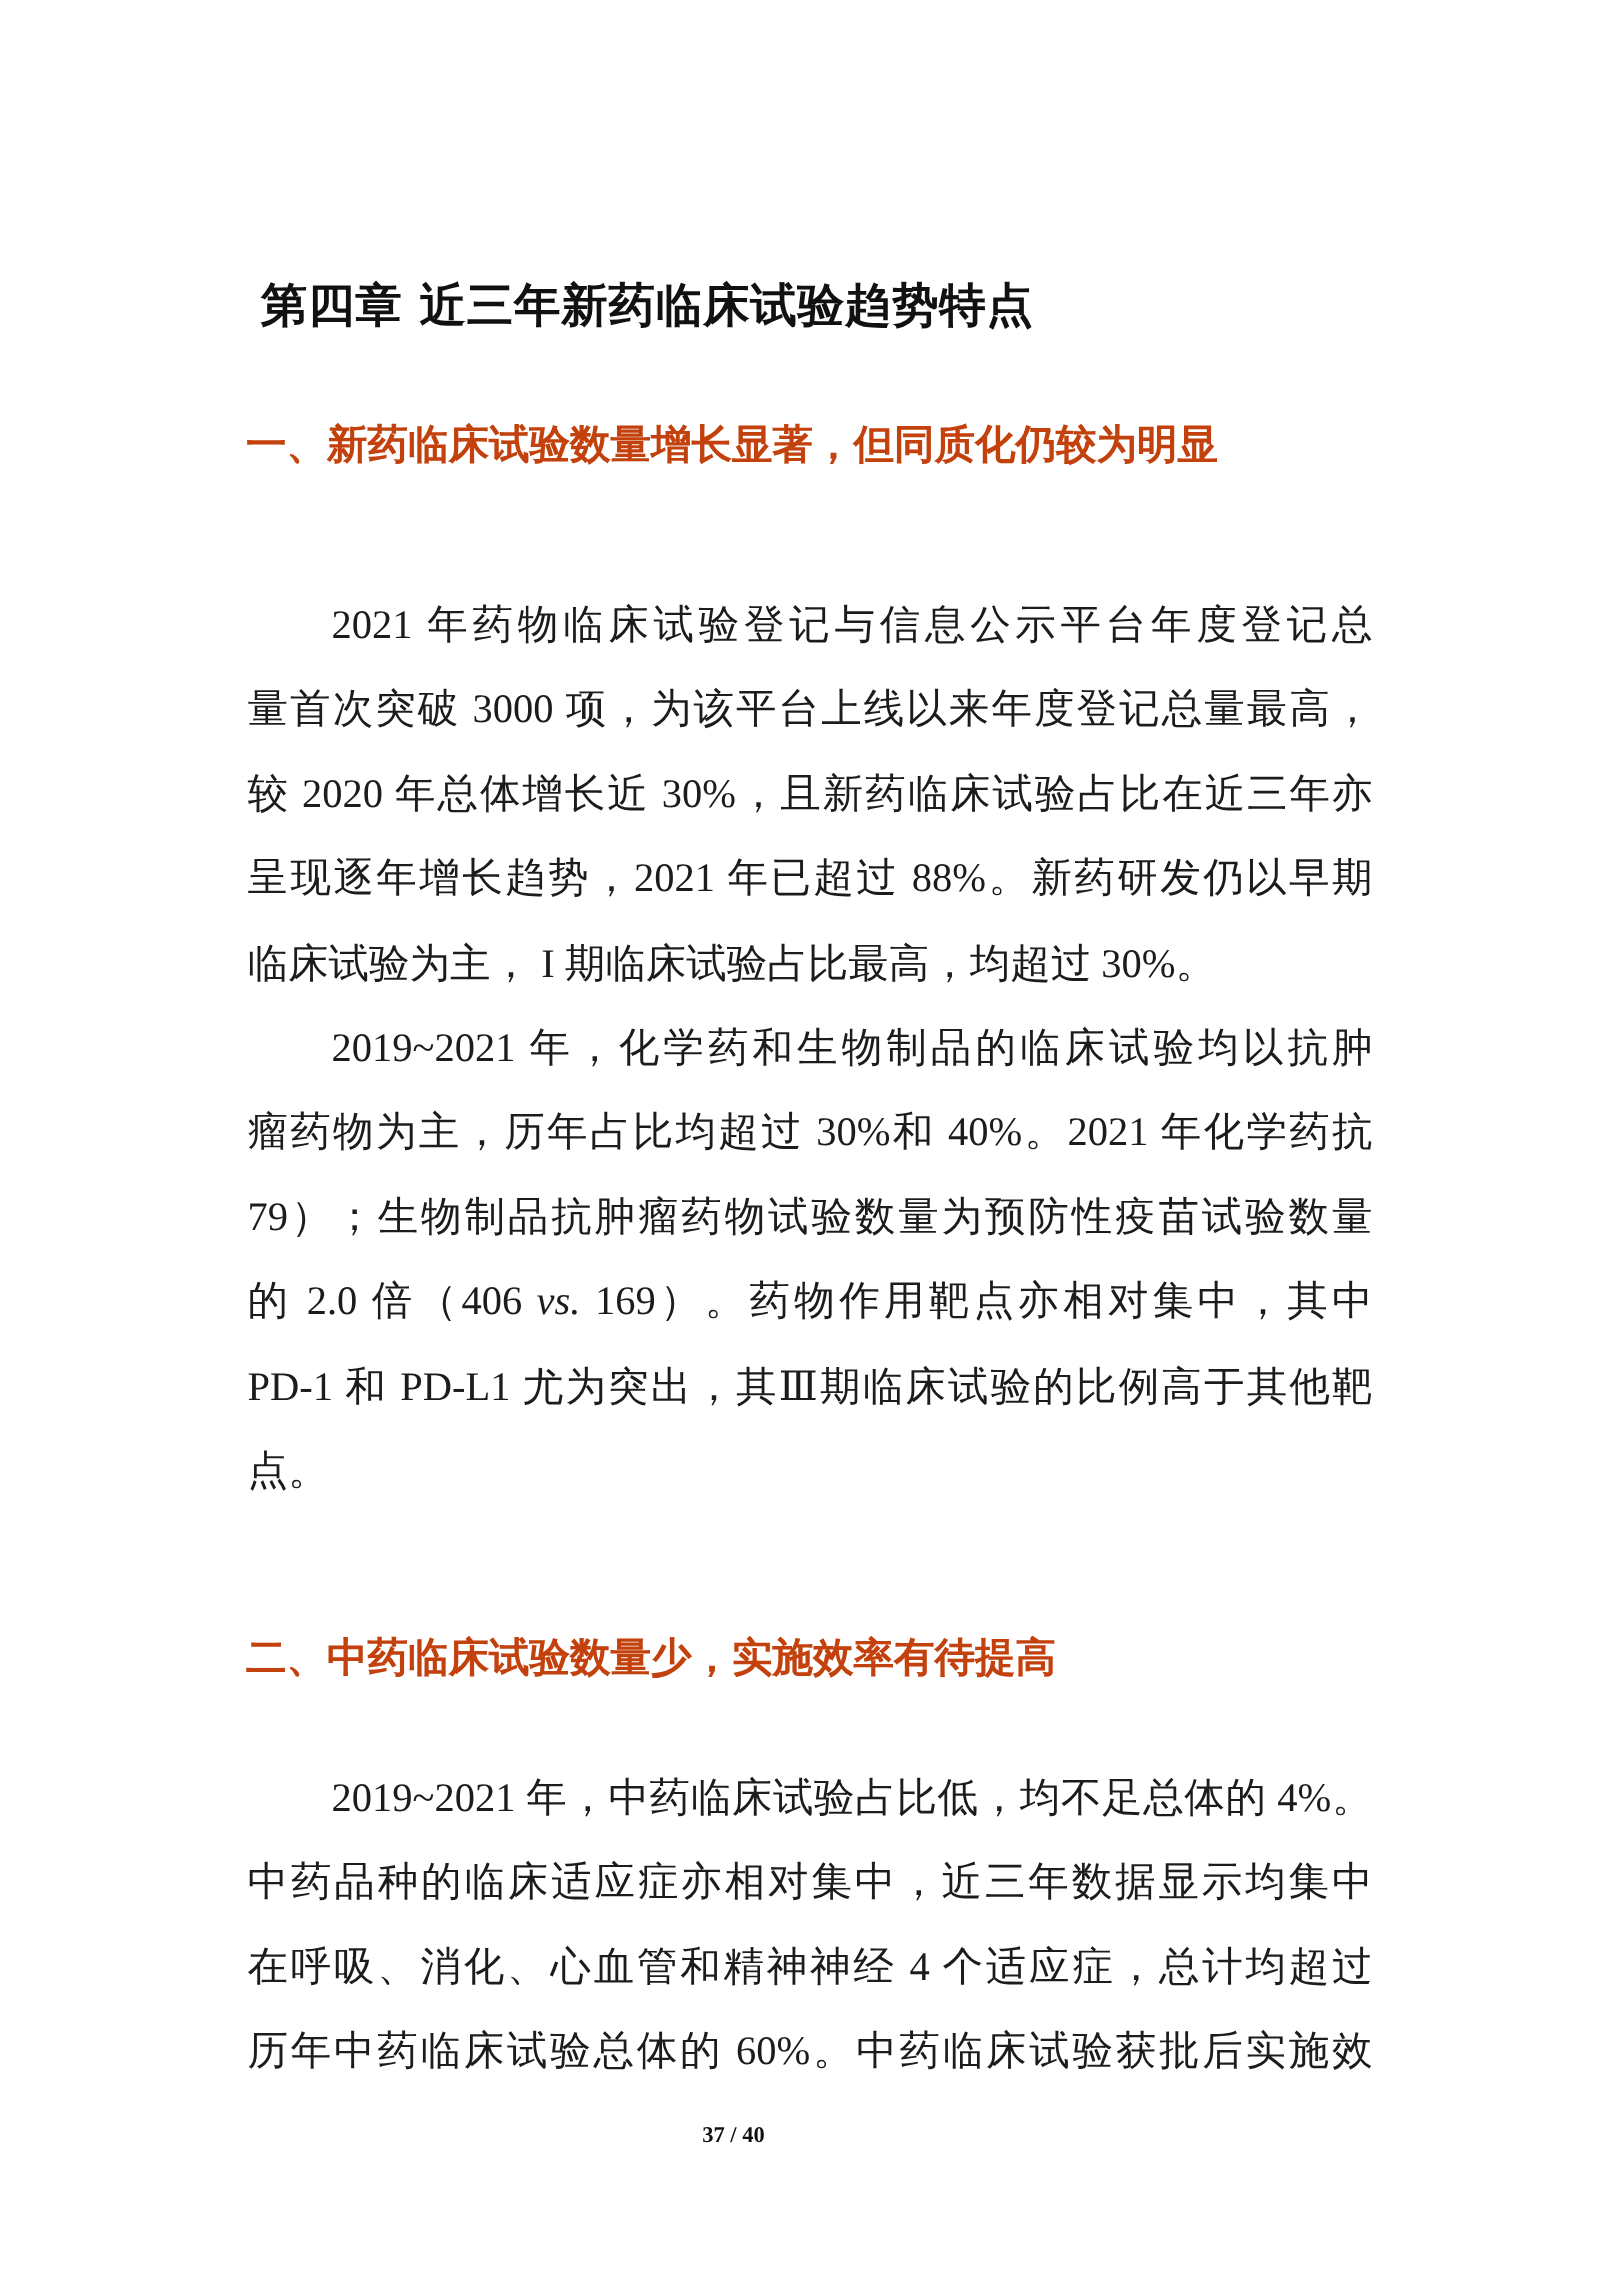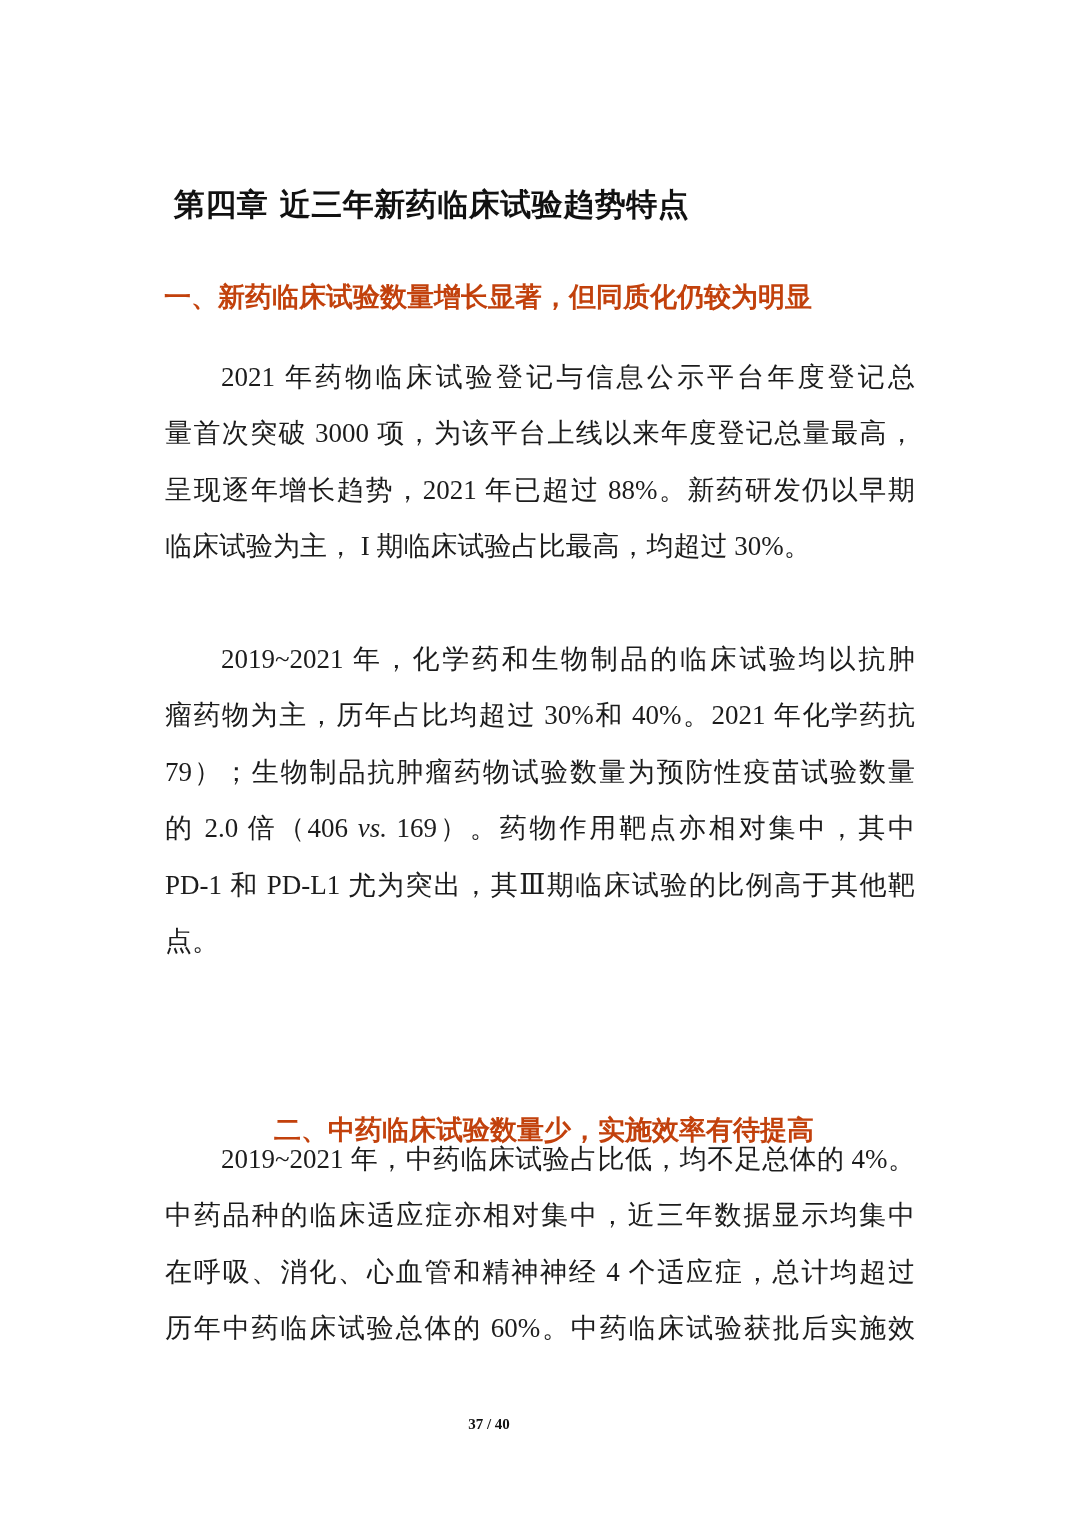--- a/index.html
+++ b/index.html
@@ -59,20 +59,21 @@
       text-align: justify;
       text-align-last: justify;
       white-space: nowrap;
       overflow: visible;
     }
     .line.last {
       text-align-last: left;
     }
     .line.indent {
       padding-left: 56px;
+      margin-top: 39px;
     }
     .line span.it { font-style: italic; }
     .page-number {
       position: absolute;
       left: 0; width: 978px;
       top: 1416px;
       text-align: center;
       font-family: "Liberation Serif", "DejaVu Serif", serif;
       font-weight: bold;
       font-size: 15px;
@@ -84,34 +85,35 @@
 
 <div class="page">
 
   <div class="chapter-title">第四章  近三年新药临床试验趋势特点</div>
 
   <div class="section-heading" style="top:279px;">一、新药临床试验数量增长显著，但同质化仍较为明显</div>
 
   <div class="para" style="top:357px;">
     <span class="line indent">2021 年药物临床试验登记与信息公示平台年度登记总</span>
     <span class="line">量首次突破 3000 项，为该平台上线以来年度登记总量最高，</span>
+    <span class="line">较 2020 年总体增长近 30%，且新药临床试验占比在近三年亦</span>
     <span class="line">呈现逐年增长趋势，2021 年已超过 88%。新药研发仍以早期</span>
     <span class="line last">临床试验为主， I 期临床试验占比最高，均超过 30%。</span>
   </div>
 
   <div class="para" style="top:639px;">
     <span class="line indent">2019~2021 年，化学药和生物制品的临床试验均以抗肿</span>
     <span class="line">瘤药物为主，历年占比均超过 30%和 40%。2021 年化学药抗</span>
     <span class="line">79）；生物制品抗肿瘤药物试验数量为预防性疫苗试验数量</span>
     <span class="line"><span>的 2.0 倍（406 </span><span class="it">vs.</span><span> 169）。药物作用靶点亦相对集中，其中</span></span>
     <span class="line">PD-1 和 PD-L1 尤为突出，其Ⅲ期临床试验的比例高于其他靶</span>
     <span class="line last">点。</span>
   </div>
 
-  <div class="section-heading" style="top:1112px;text-align:center;">二、中药临床试验数量少，实施效率有待提高</div>
+  <div class="section-heading" style="top:1088px;">二、中药临床试验数量少，实施效率有待提高</div>
 
   <div class="para" style="top:1139px;">
     <span class="line indent">2019~2021 年，中药临床试验占比低，均不足总体的 4%。</span>
     <span class="line">中药品种的临床适应症亦相对集中，近三年数据显示均集中</span>
     <span class="line">在呼吸、消化、心血管和精神神经 4 个适应症，总计均超过</span>
     <span class="line">历年中药临床试验总体的 60%。中药临床试验获批后实施效</span>
   </div>
 
   <div class="page-number">37 / 40</div>
 

